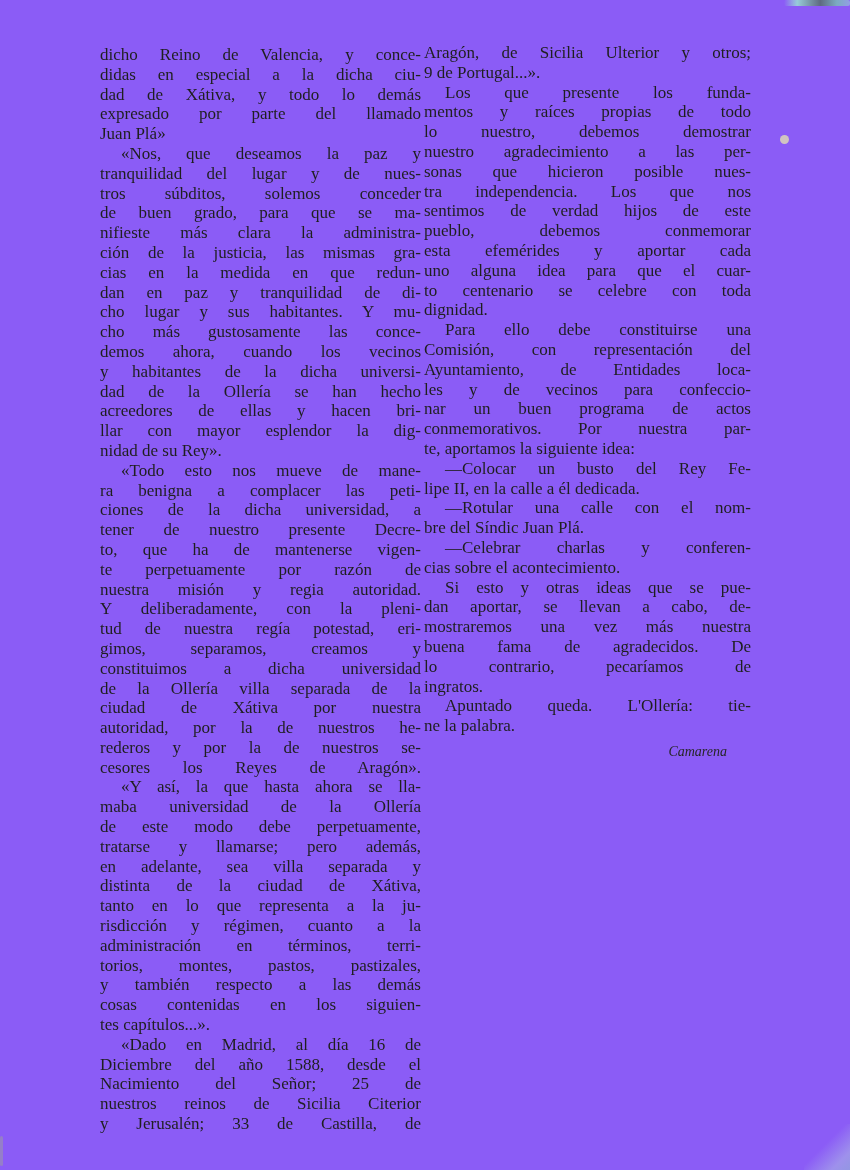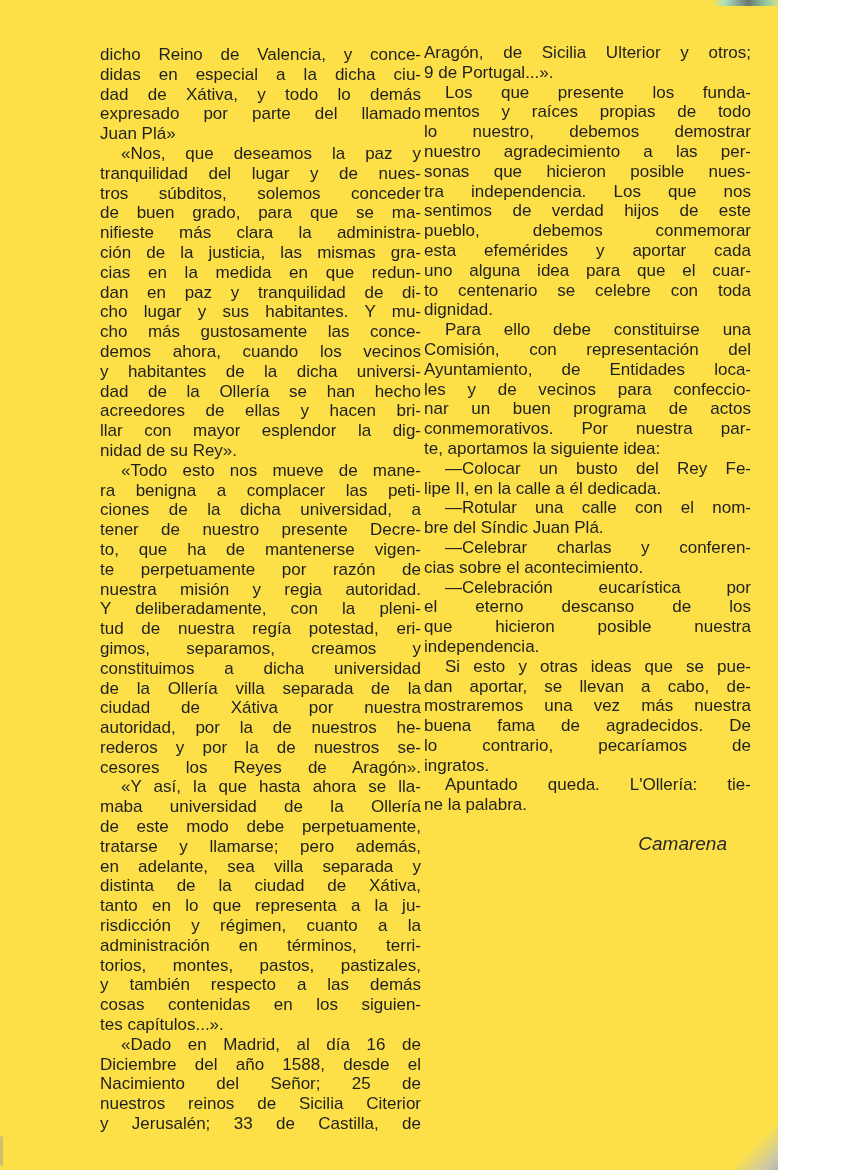--- a/index.html
+++ b/index.html
@@ -2,25 +2,25 @@
 <html><head>
 <meta charset="utf-8">
 <style>
   html, body {
     margin: 0;
     padding: 0;
     background: #ffffff;
   }
   .page {
     position: relative;
-    width: 778px;
+    width: 850px;
     height: 1170px;
-    background: #fde047;
+    background: #8b5cf6;
     overflow: hidden;
-    font-family: Liberation Sans, sans-serif;
+    font-family: Liberation Serif, serif;
     color: #1f1f1f;
   }
   .column {
     position: absolute;
     font-size: 17px;
     line-height: 19.8px;
     letter-spacing: 0px;
   }
   .column-left {
     left: 100px;
@@ -40,25 +40,25 @@
     white-space: normal;
     min-height: 19.8px;
   }
   .line.last {
     text-align-last: left;
   }
   .para.indent .line.first {
     text-indent: 21px;
   }
   .signature {
-    margin-top: 19px;
+    margin-top: 6px;
     padding-right: 24px;
     text-align: right;
     font-style: italic;
-    font-size: 19px;
+    font-size: 14px;
     color: #262626;
   }
   
   .artifact { position: absolute; pointer-events: none; }
   .smudge-top-right {
     top: 0; right: 0;
     width: 66px; height: 6px;
     background: linear-gradient(90deg,
       rgba(154,223,212,0) 0%,
       rgba(154,223,212,0.85) 20%,
@@ -198,26 +198,20 @@
         </div>
         <div class="para indent">
           <div class="line first">—Rotular una calle con el nom-</div>
           <div class="line last">bre del Síndic Juan Plá.</div>
         </div>
         <div class="para indent">
           <div class="line first">—Celebrar charlas y conferen-</div>
           <div class="line last">cias sobre el acontecimiento.</div>
         </div>
         <div class="para indent">
-          <div class="line first">—Celebración eucarística por</div>
-          <div class="line">el eterno descanso de los</div>
-          <div class="line">que hicieron posible nuestra</div>
-          <div class="line last">independencia.</div>
-        </div>
-        <div class="para indent">
           <div class="line first">Si esto y otras ideas que se pue-</div>
           <div class="line">dan aportar, se llevan a cabo, de-</div>
           <div class="line">mostraremos una vez más nuestra</div>
           <div class="line">buena fama de agradecidos. De</div>
           <div class="line">lo contrario, pecaríamos de</div>
           <div class="line last">ingratos.</div>
         </div>
         <div class="para indent">
           <div class="line first">Apuntado queda. L'Ollería: tie-</div>
           <div class="line last">ne la palabra.</div>

